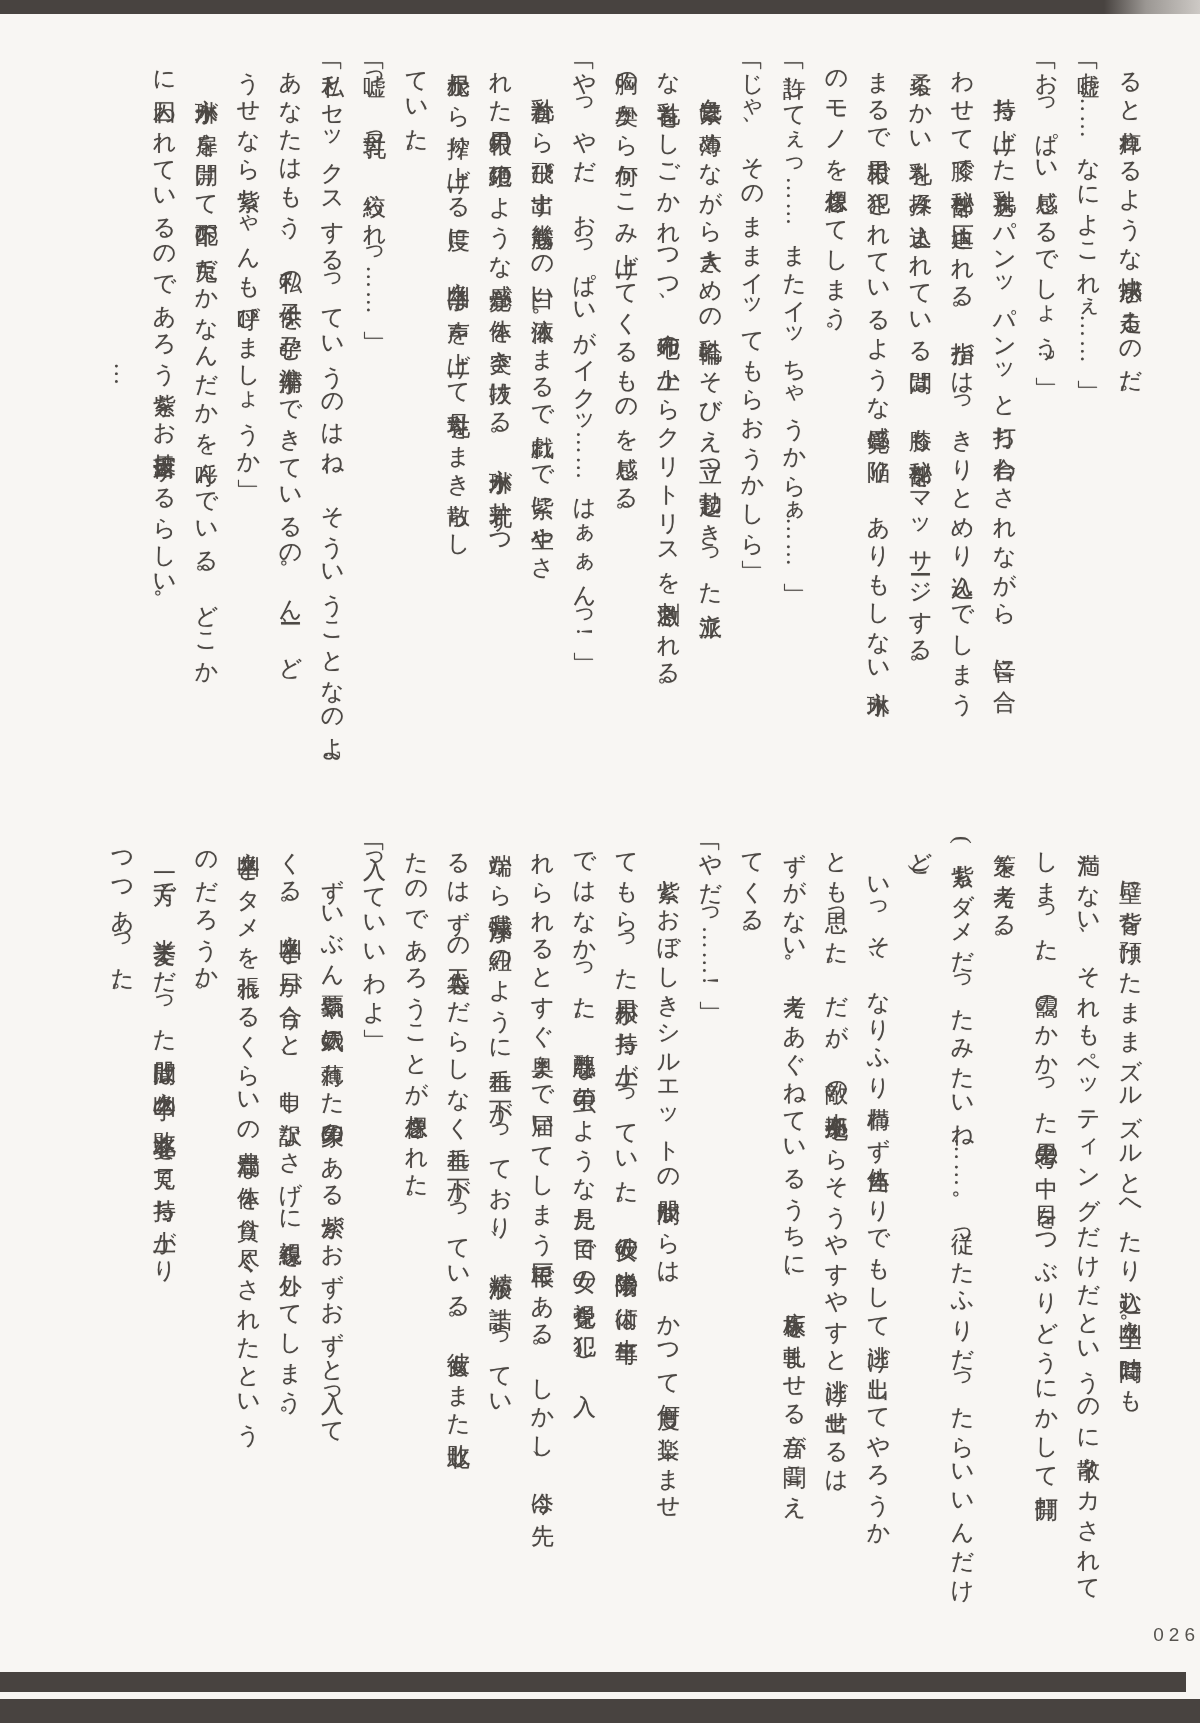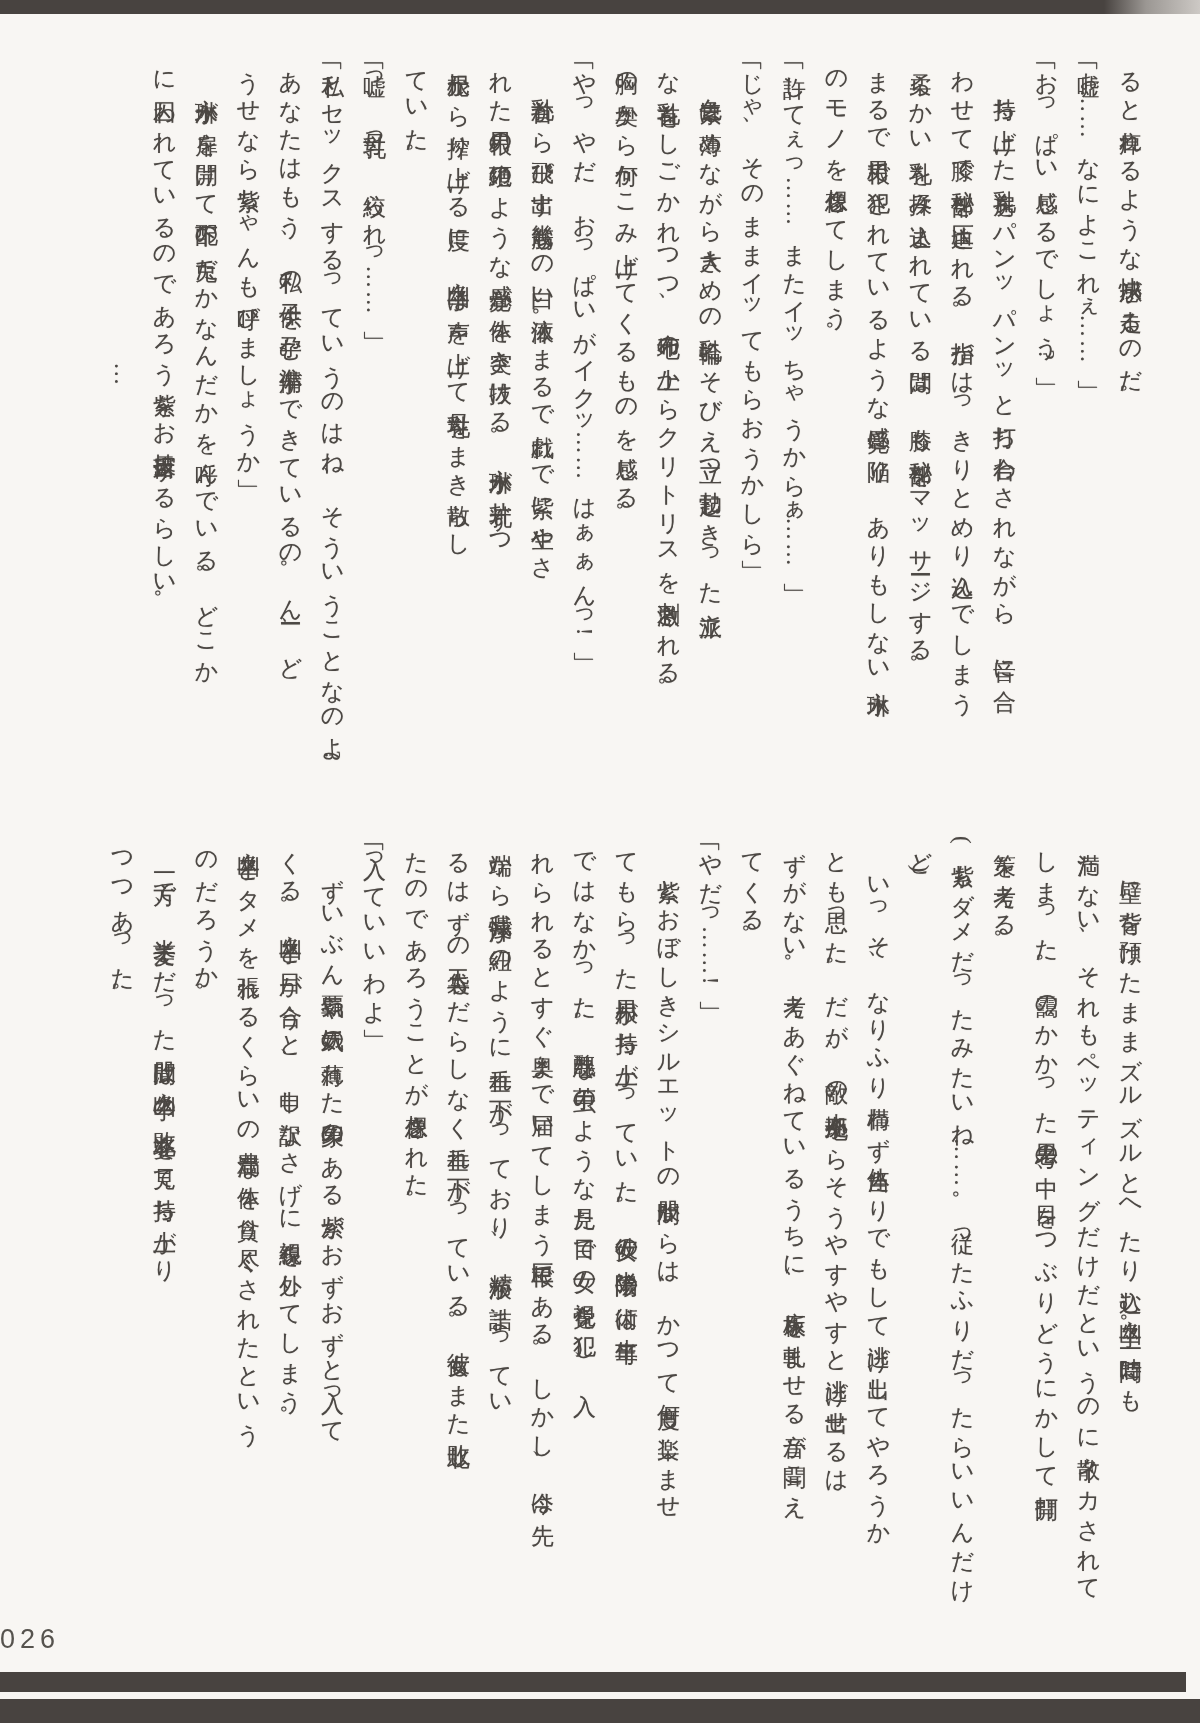--- a/index.html
+++ b/index.html
@@ -34,23 +34,23 @@
   #block-top{top:55px;}
   #block-bottom{top:836px;}
   .tcol{
     white-space:nowrap;
     overflow:visible;
     margin-left:19px;   
     line-height:1;
   }
   .pagenum{
     position:absolute;top:1624px;left:0;width:1200px;
-    text-align:left;
+    text-align:right;
     font-family:"Liberation Sans","DejaVu Sans",sans-serif;
-    font-size:27px;
+    font-size:19px;
     letter-spacing:5px;
     color:#56534e;
   }
 </style>
 </head>
 <body>
 
 <div class="page">
   <div class="bar bar-top"></div>
 

